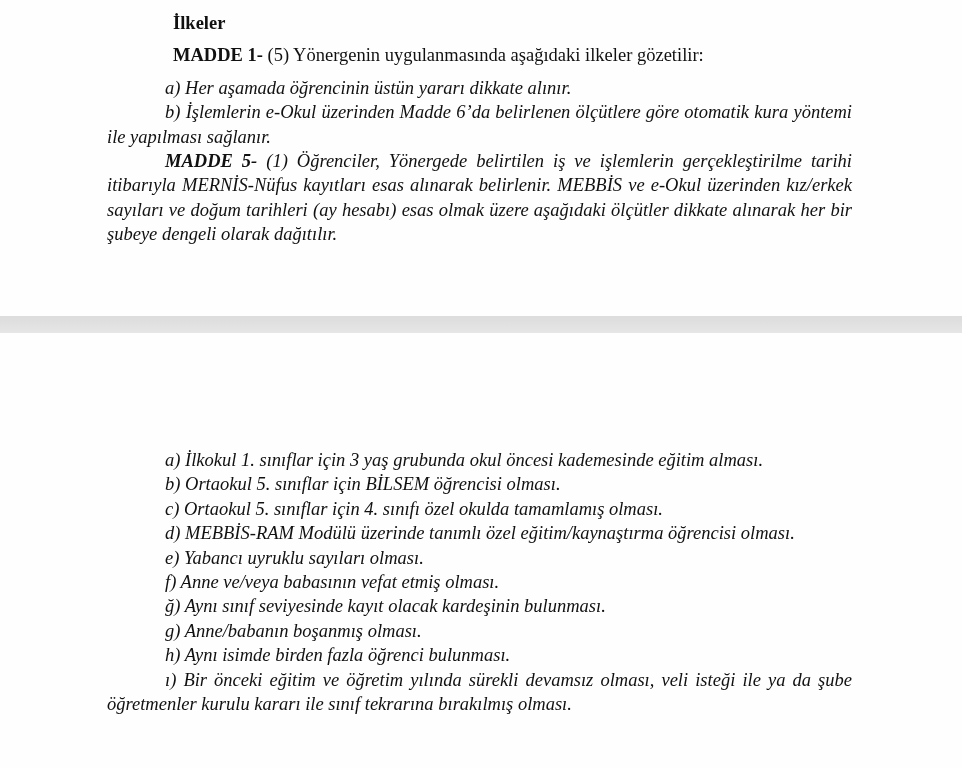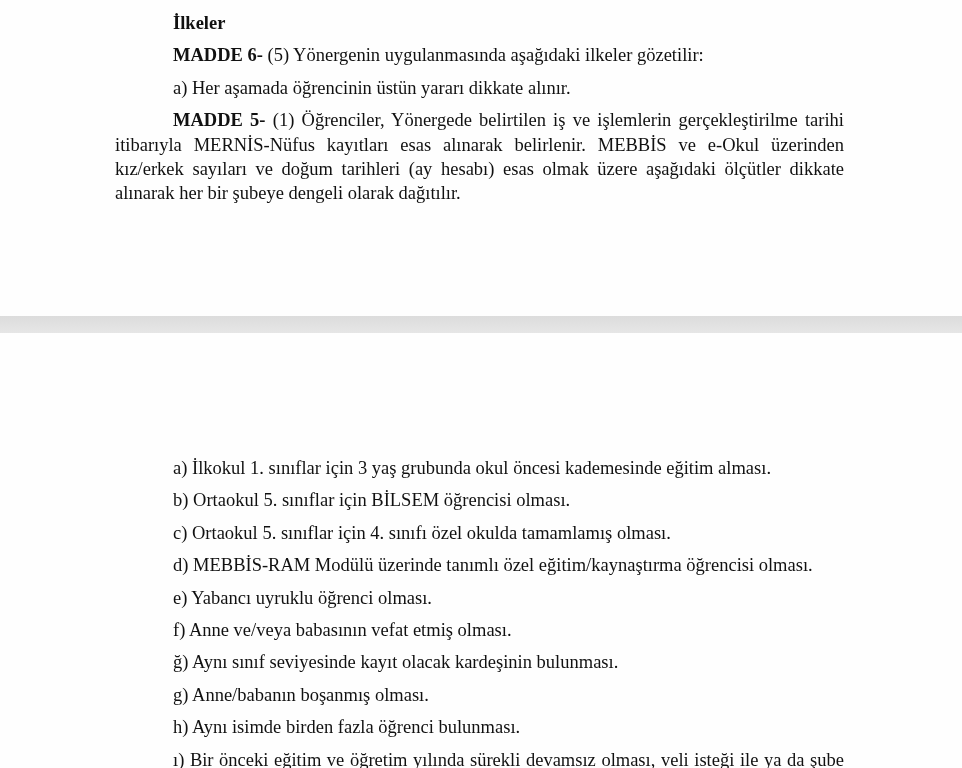--- a/index.html
+++ b/index.html
@@ -24,51 +24,53 @@
     }
     .page-top { top: 3px; }
     .page-bottom { top: 448px; }
     .line {
       margin: 8px;
       white-space: nowrap;
     }
     .indent { padding-left: 58px; }
     .heading { font-weight: bold; }
     .para {
-      margin: 8px;
+      margin: 0;
       text-indent: 58px;
       text-align: justify;
       text-align-last: left;
+      font-style: italic;
     }
     b { font-weight: bold; }
     .page-gap {
       position: absolute;
       left: 0;
       top: 316px;
       width: 962px;
       height: 17px;
       background: linear-gradient(#dcdcdc, #e6e6e6);
     }
   </style>
 </head>
 <body>
 
 <div class="page page-top">
   <p class="line indent heading">İlkeler</p>
-  <p class="line indent"><b>MADDE 6-</b><span> (5) Yönergenin uygulanmasında aşağıdaki ilkeler gözetilir:</span></p>
+  <p class="line indent"><b>MADDE 1-</b><span> (5) Yönergenin uygulanmasında aşağıdaki ilkeler gözetilir:</span></p>
   <p class="para">a) Her aşamada öğrencinin üstün yararı dikkate alınır.</p>
+  <p class="para">b) İşlemlerin e-Okul üzerinden Madde 6’da belirlenen ölçütlere göre otomatik kura yöntemi ile yapılması sağlanır.</p>
   <p class="para"><b>MADDE 5-</b><span> (1) Öğrenciler, Yönergede belirtilen iş ve işlemlerin gerçekleştirilme tarihi itibarıyla MERNİS-Nüfus kayıtları esas alınarak belirlenir. MEBBİS ve e-Okul üzerinden kız/erkek sayıları ve doğum tarihleri (ay hesabı) esas olmak üzere aşağıdaki ölçütler dikkate alınarak her bir şubeye dengeli olarak dağıtılır.</span></p>
 </div>
 
 <div class="page-gap"></div>
 
 <div class="page page-bottom">
   <p class="para">a) İlkokul 1. sınıflar için 3 yaş grubunda okul öncesi kademesinde eğitim alması.</p>
   <p class="para">b) Ortaokul 5. sınıflar için BİLSEM öğrencisi olması.</p>
   <p class="para">c) Ortaokul 5. sınıflar için 4. sınıfı özel okulda tamamlamış olması.</p>
   <p class="para">d) MEBBİS-RAM Modülü üzerinde tanımlı özel eğitim/kaynaştırma öğrencisi olması.</p>
-  <p class="para">e) Yabancı uyruklu öğrenci olması.</p>
+  <p class="para">e) Yabancı uyruklu sayıları olması.</p>
   <p class="para">f) Anne ve/veya babasının vefat etmiş olması.</p>
   <p class="para">ğ) Aynı sınıf seviyesinde kayıt olacak kardeşinin bulunması.</p>
   <p class="para">g) Anne/babanın boşanmış olması.</p>
   <p class="para">h) Aynı isimde birden fazla öğrenci bulunması.</p>
   <p class="para">ı) Bir önceki eğitim ve öğretim yılında sürekli devamsız olması, veli isteği ile ya da şube öğretmenler kurulu kararı ile sınıf tekrarına bırakılmış olması.</p>
 </div>
 
 </body></html>

